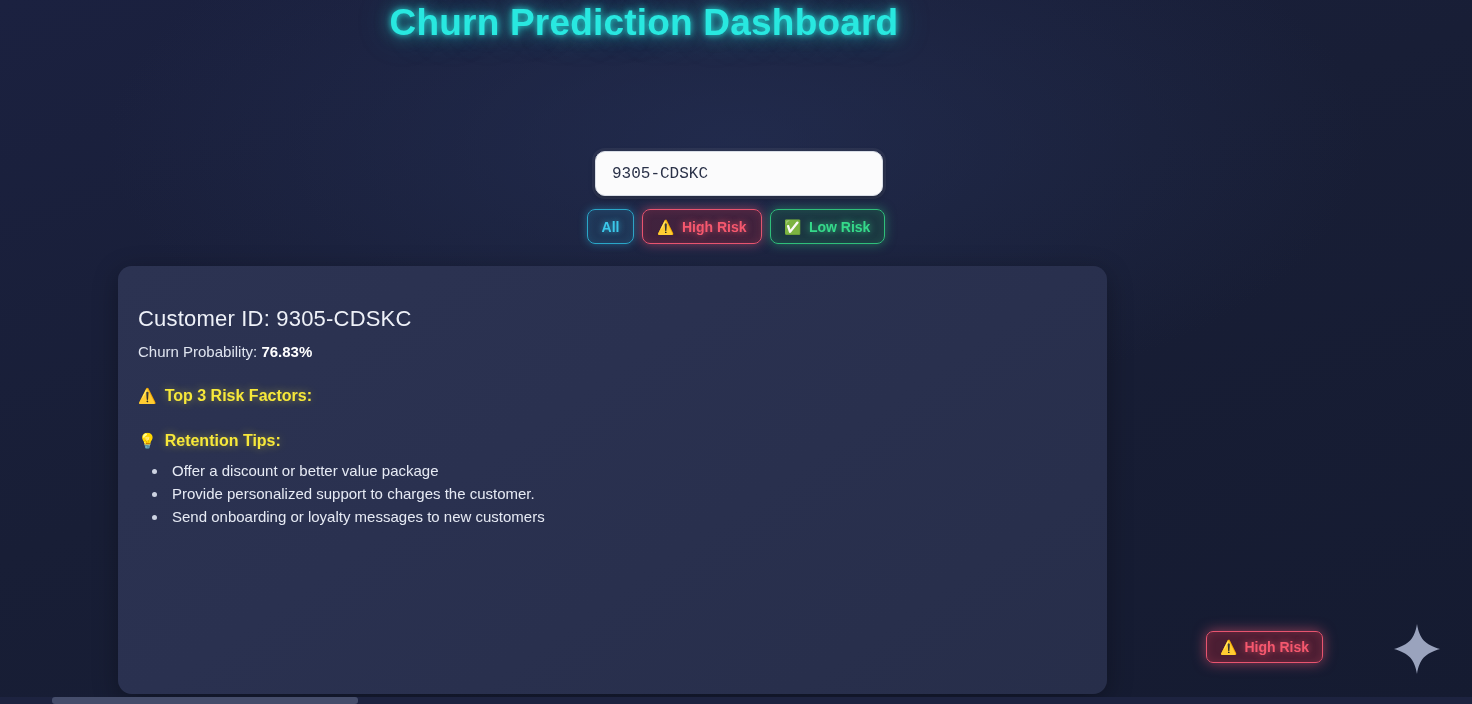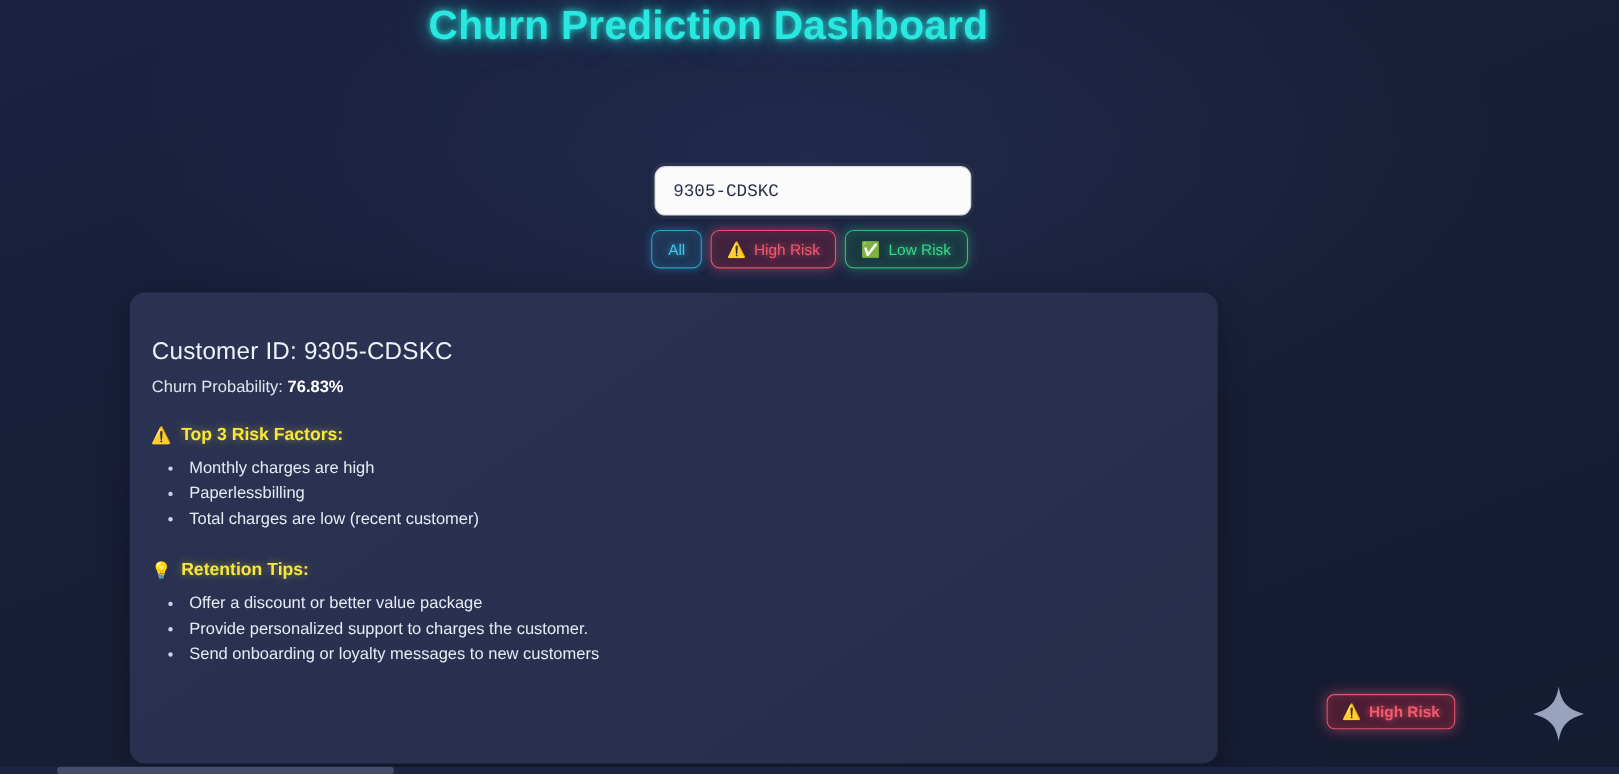--- a/index.html
+++ b/index.html
@@ -90,21 +90,21 @@
   }
   .filter-btn {
     height: 35px;
     display: inline-flex;
     align-items: center;
     gap: 7px;
     padding: 0 14px;
     border-radius: 8px;
     font-family: "Liberation Sans", sans-serif;
     font-size: 14px;
-    font-weight: normal;
+    font-weight: bold;
     cursor: pointer;
     background: transparent;
   }
   .filter-all {
     border: 1.5px solid #2aa6c8;
     color: #3bc8ea;
     background: rgba(40,120,160,0.20);
     text-shadow: 0 0 6px rgba(59,200,234,0.75);
     box-shadow: 0 0 9px rgba(45,170,215,0.45), inset 0 0 8px rgba(45,170,215,0.16);
   }
@@ -253,25 +253,20 @@
 
     <div class="churn-row">
       <span>Churn Probability:</span>
       <b>76.83%</b>
     </div>
 
     <div class="sec-head">
       <span class="s-emoji">⚠️</span>
       <span>Top 3 Risk Factors:</span>
     </div>
-    <ul class="sec-list">
-      <li>Monthly charges are high</li>
-      <li>Paperlessbilling</li>
-      <li>Total charges are low (recent customer)</li>
-    </ul>
 
     <div class="sec-head">
       <span class="s-emoji">💡</span>
       <span>Retention Tips:</span>
     </div>
     <ul class="sec-list">
       <li>Offer a discount or better value package</li>
       <li>Provide personalized support to charges the customer.</li>
       <li>Send onboarding or loyalty messages to new customers</li>
     </ul>

